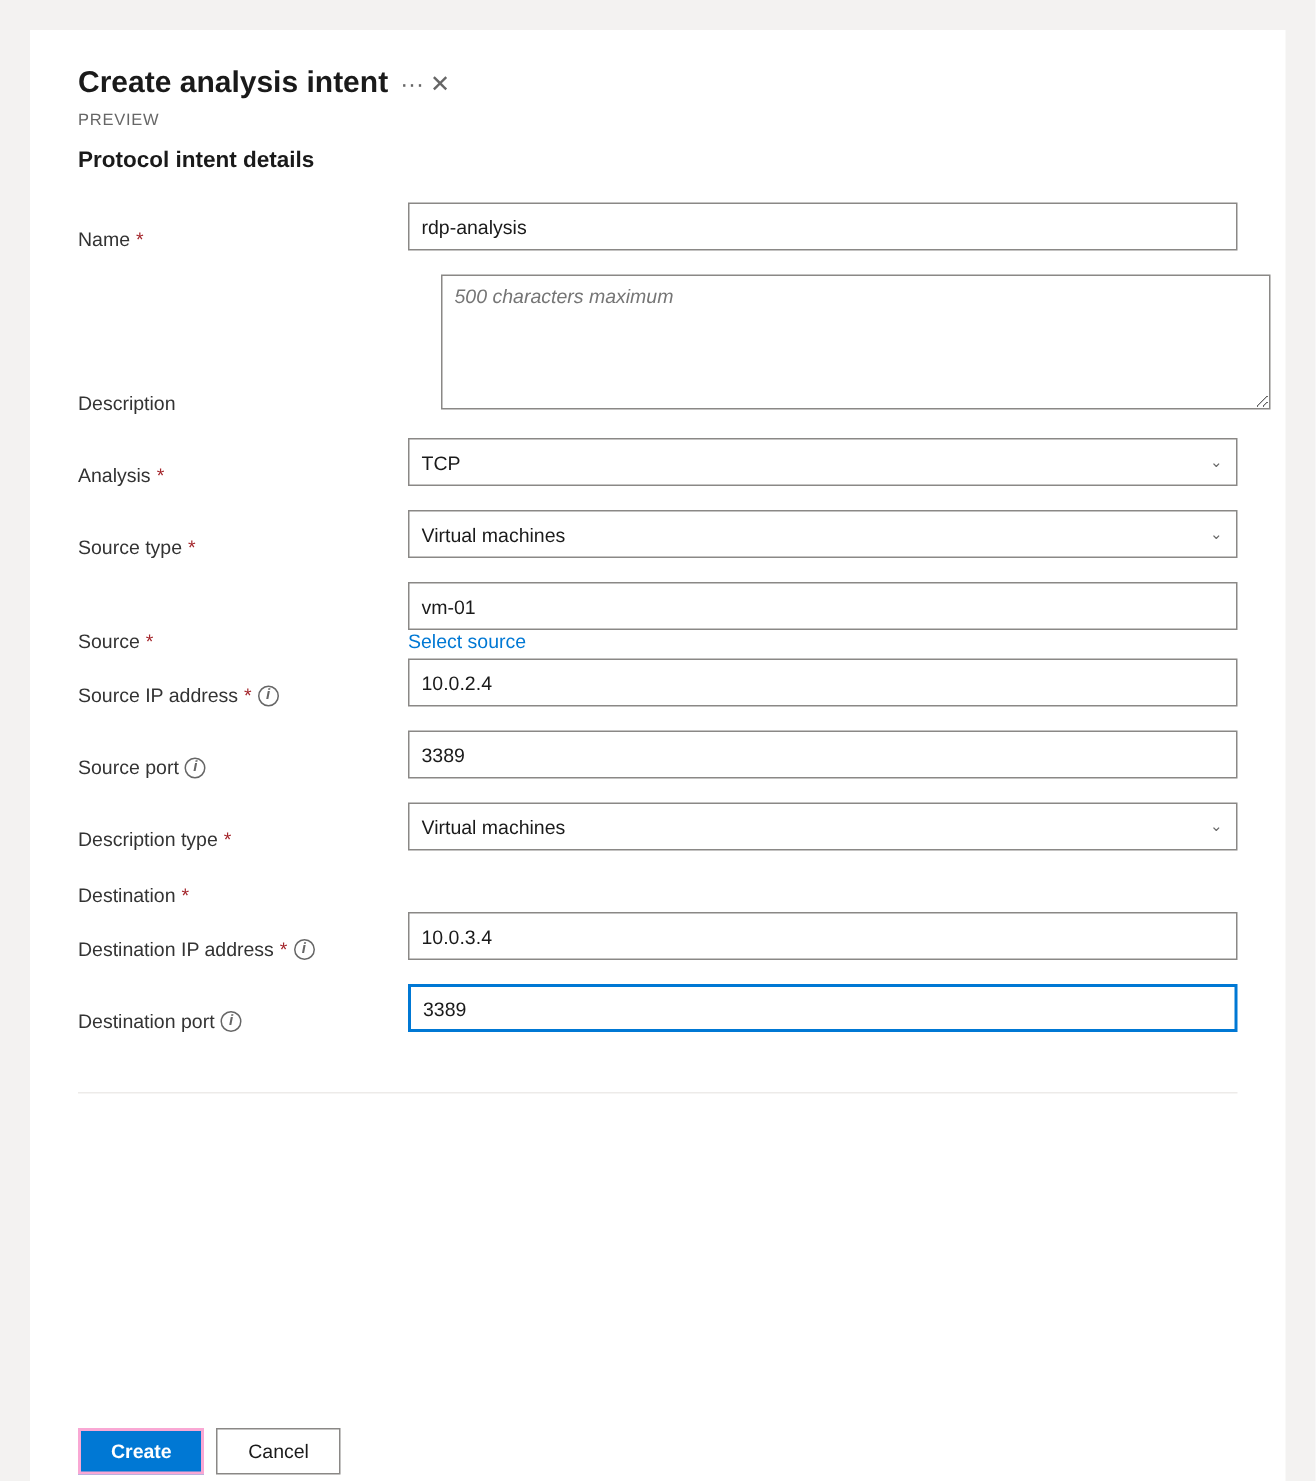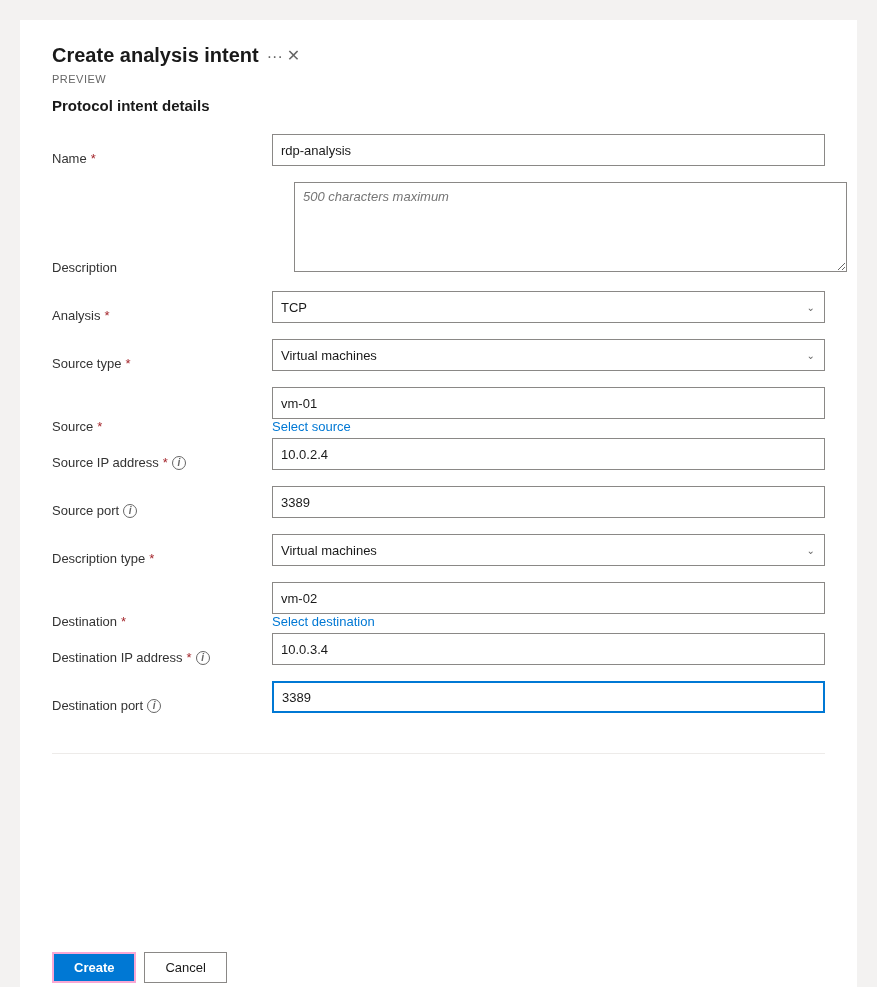--- a/index.html
+++ b/index.html
@@ -327,25 +327,20 @@
         <span class="select-chevron">⌄</span>
       </div>
     </div>
   </div>
 
   <div class="form-row" style="margin-bottom: 4px;">
     <div class="form-label">
       <span>Destination</span>
       <span class="required">*</span>
     </div>
-    <div class="form-control-wrap">
-      <input type="text" class="form-input" value="vm-02" style="">
-      <br>
-      <a href="#" class="link-btn">Select destination</a>
-    </div>
   </div>
 
   <div class="form-row">
     <div class="form-label">
       <span>Destination IP address</span>
       <span class="required">*</span>
       <span class="info-icon">i</span>
     </div>
     <div class="form-control-wrap">
       <input type="text" class="form-input" value="10.0.3.4" style="">

